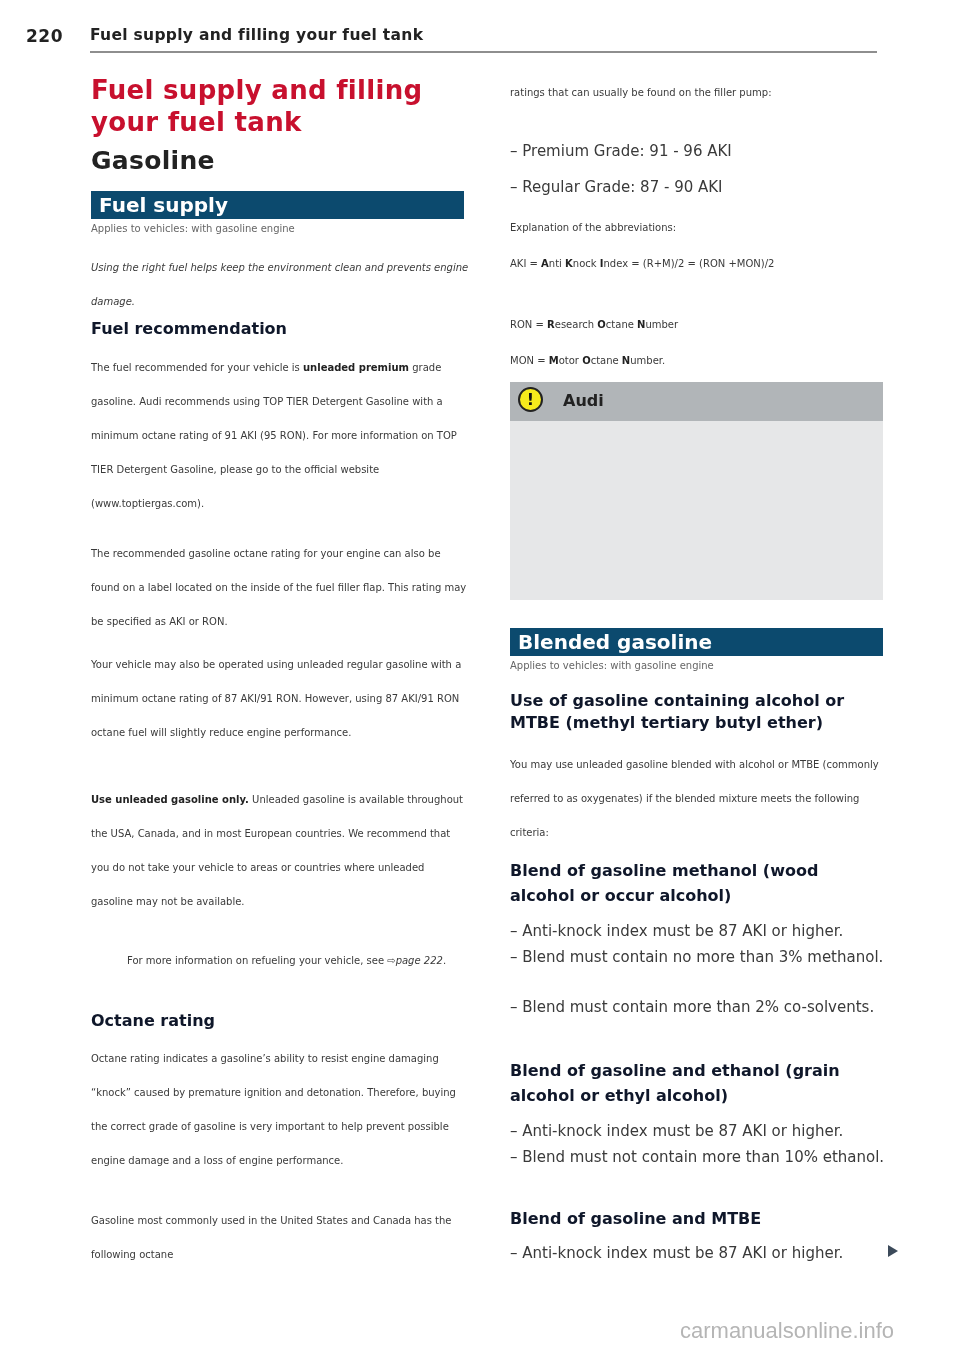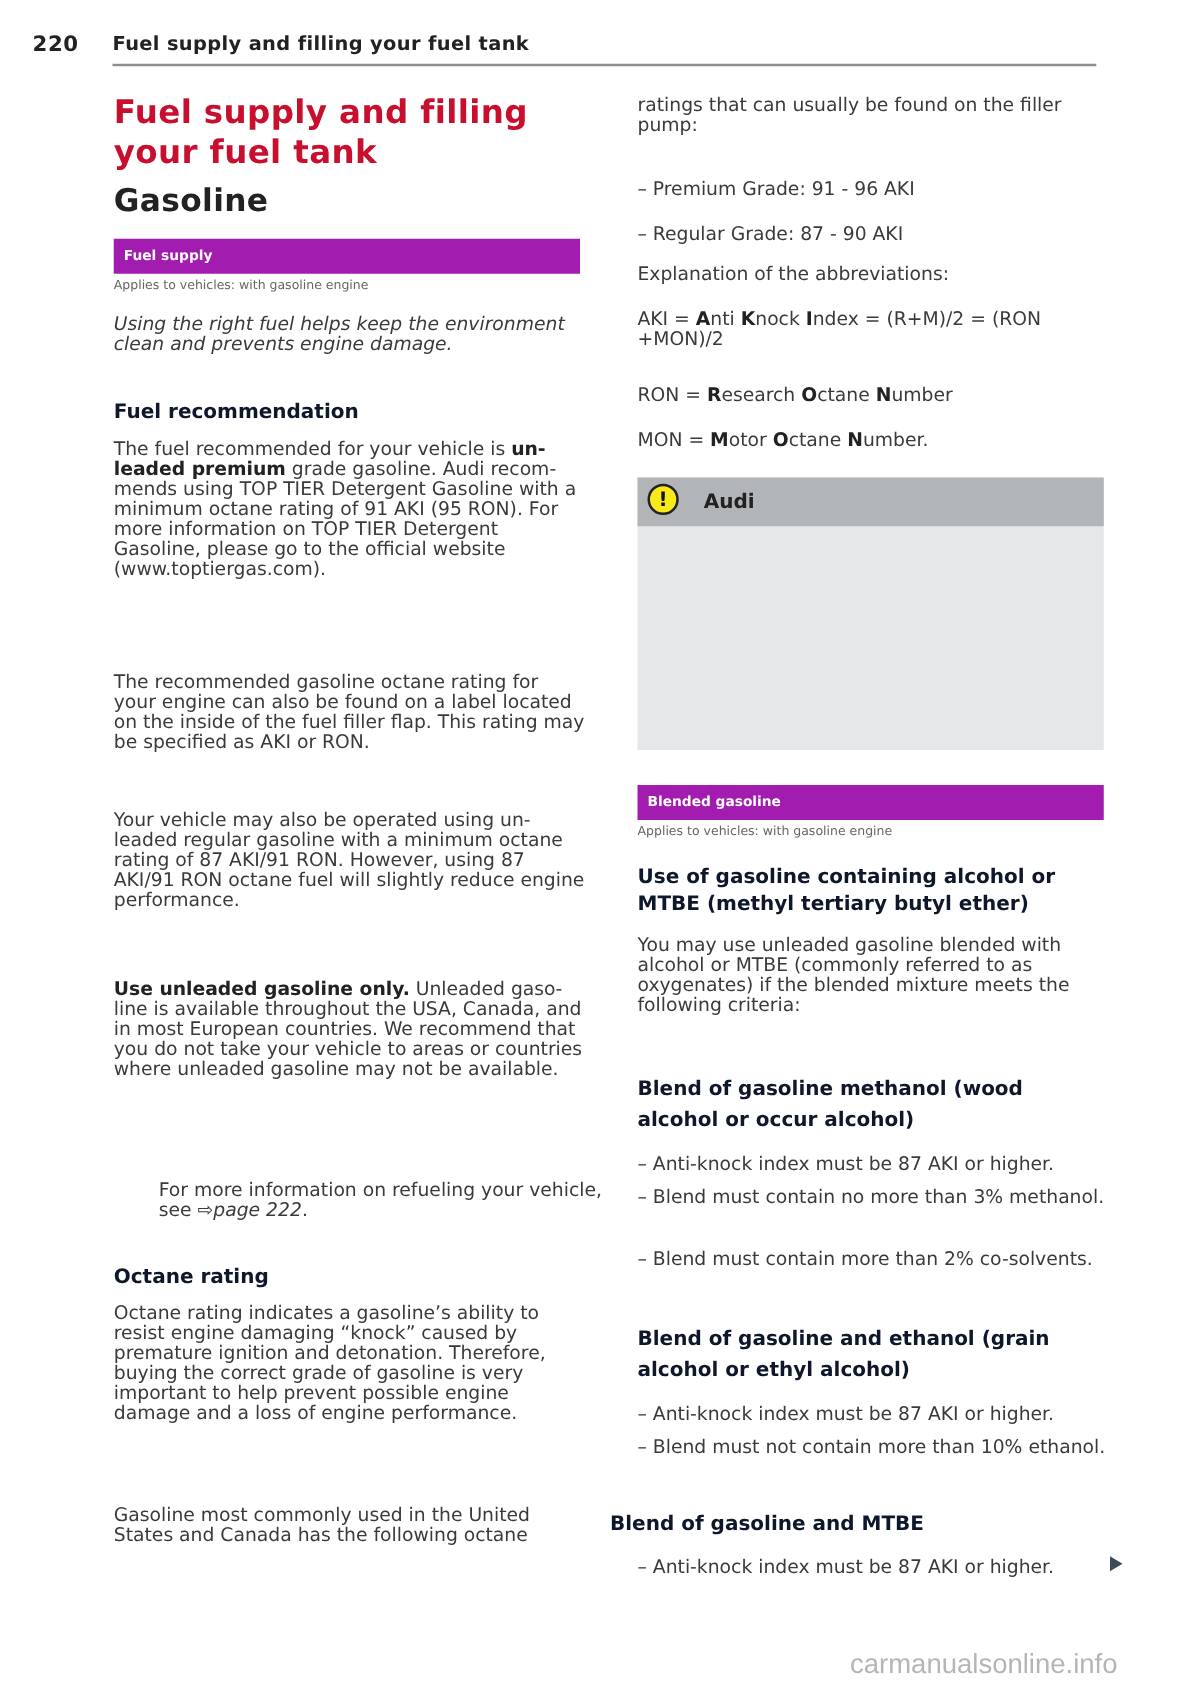--- a/index.html
+++ b/index.html
@@ -5,24 +5,24 @@
   html, body { margin: 0; padding: 0; background: #ffffff; }
   body { width: 960px; height: 1361px; position: relative; overflow: hidden;
          font-family: "DejaVu Sans", sans-serif; color: #3a3a3a; }
   .header { position: absolute; left: 26px; top: 24px; width: 855px; height: 30px; }
   .page-num { position: absolute; left: 0; top: 2px; font-size: 17px; font-weight: bold; color: #222; letter-spacing: 0.5px; }
   .running-title { position: absolute; left: 64px; top: 2px; font-size: 15.5px; font-weight: bold; color: #222; letter-spacing: 0.3px; }
   .header-rule { position: absolute; left: 64px; top: 27px; width: 787px; height: 2px; background: #8e8e8e; }
 
   .h1 { position: absolute; left: 91px; top: 74px; width: 380px; font-size: 26px; line-height: 32px; font-weight: bold; color: #c8102e; letter-spacing: 0.3px; }
   .h2 { position: absolute; left: 91px; top: 146px; font-size: 25px; font-weight: bold; color: #222; letter-spacing: 0.3px; }
-  .bar { position: absolute; height: 28px; background: #a21caf; color: #fff; font-size: 11px; font-weight: bold; line-height: 28px; padding-left: 8px; box-sizing: border-box; }
+  .bar { position: absolute; height: 28px; background: #0c4a6e; color: #fff; font-size: 20px; font-weight: bold; line-height: 28px; padding-left: 8px; box-sizing: border-box; }
   .applies { position: absolute; font-size: 10px; color: #666; }
 
-  .p { position: absolute; font-size: 15px; line-height: 16px; color: #3a3a3a; }
+  .p { position: absolute; font-size: 10px; line-height: 34px; color: #3a3a3a; }
   .p b { color: #222; }
   .p i { font-style: italic; }
   .sub { position: absolute; font-size: 16px; font-weight: bold; color: #0f172a; line-height: 25px; }
   .li { position: absolute; font-size: 15px; line-height: 25px; padding-left: 15px; text-indent: -15px; color: #3a3a3a; }
 
   .note { position: absolute; left: 510px; top: 382px; width: 373px; height: 218px; background: #e6e7e8; }
   .note-head { position: absolute; left: 0; top: 0; width: 373px; height: 39px; background: #b1b5b8; }
   .note-icon { position: absolute; left: 8px; top: 5px; width: 25px; height: 25px; border-radius: 50%; background: #f6ea1c; border: 2px solid #222; box-sizing: border-box; text-align: center; font-weight: bold; font-size: 16px; line-height: 21px; color: #111; }
   .note-title { position: absolute; left: 53px; top: 9px; font-size: 16px; font-weight: bold; color: #222; }
   .note .li { font-size: 15px; }
@@ -100,19 +100,19 @@
 
 <div class="li" style="left:510px; top:919px; width:370px;">– Anti-knock index must be 87 AKI or higher.</div>
 <div class="li" style="left:510px; top:945px; width:370px;">– Blend must contain no more than 3% meth­anol.</div>
 <div class="li" style="left:510px; top:995px; width:370px;">– Blend must contain more than 2% co-sol­vents.</div>
 
 <div class="sub" style="left:510px; top:1058px; width:378px;">Blend of gasoline and ethanol (grain alcohol or ethyl alcohol)</div>
 
 <div class="li" style="left:510px; top:1119px; width:370px;">– Anti-knock index must be 87 AKI or higher.</div>
 <div class="li" style="left:510px; top:1145px; width:370px;">– Blend must not contain more than 10% ethanol.</div>
 
-<div class="sub" style="left:488px; top:1206px;">Blend of gasoline and MTBE</div>
+<div class="sub" style="left:510px; top:1206px;">Blend of gasoline and MTBE</div>
 
 <div class="li" style="left:510px; top:1241px; width:370px;">– Anti-knock index must be 87 AKI or higher.</div>
 
 <div class="cont-arrow"></div>
 
 <div class="watermark">carmanualsonline.info</div>
 
 </body></html>

